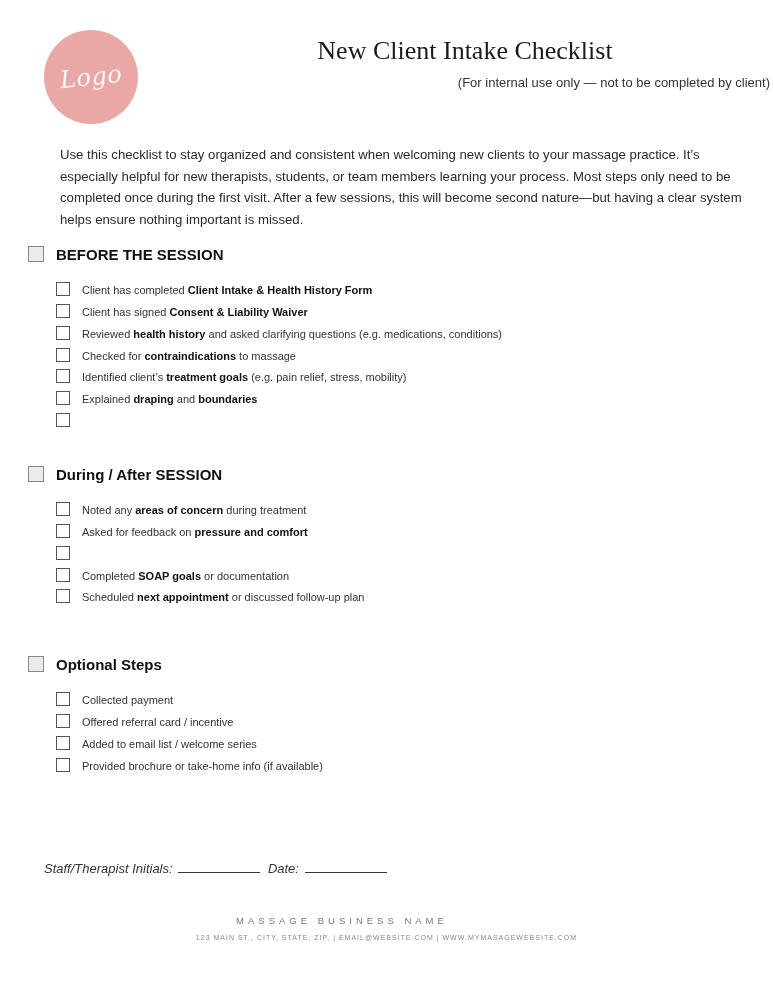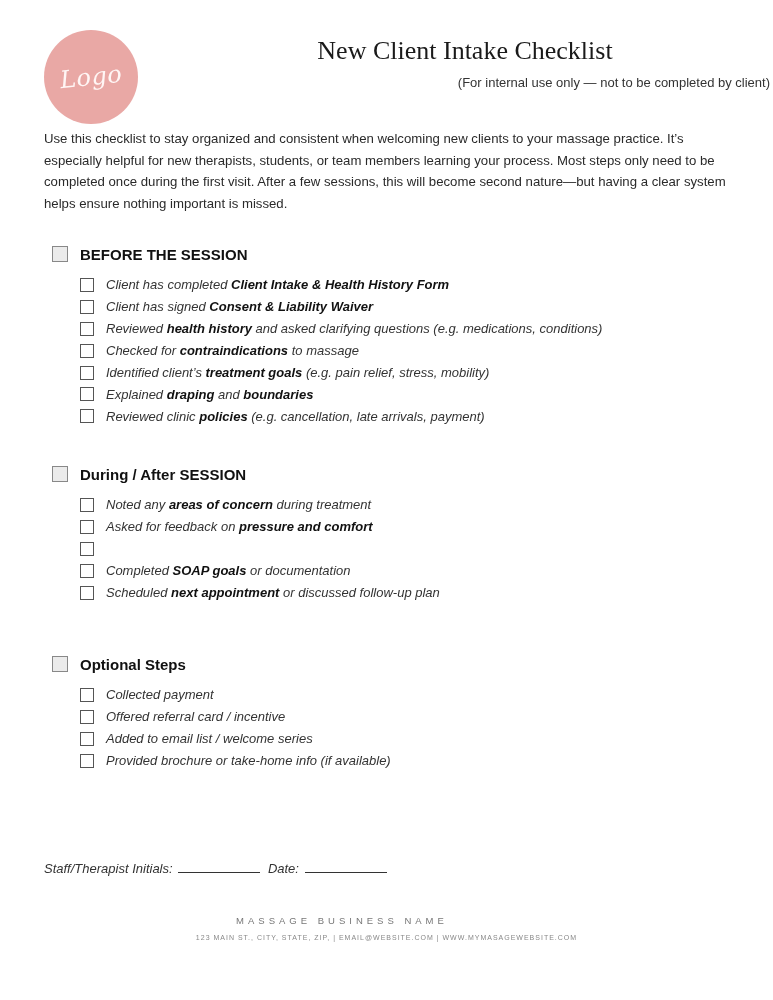--- a/index.html
+++ b/index.html
@@ -9,28 +9,28 @@
           border-radius: 50%; background: #e9a8a5; display: flex; align-items: center;
           justify-content: center; }
   .logo span { font-family: "DejaVu Serif", serif; font-style: italic; color: #fff6f5;
                font-size: 24px; transform: rotate(-6deg); letter-spacing: 0.5px; }
   .title { position: absolute; left: 160px; width: 610px; top: 36px; text-align: center;
            font-family: "Liberation Serif", "DejaVu Serif", serif; font-size: 26px; color: #1a1a1a;
            margin: 0; font-weight: normal; }
   .subtitle { position: absolute; left: 160px; width: 610px; top: 75px; text-align: right;
               font-size: 13px; color: #333; }
   .intro { position: absolute; left: 44px; top: 128px; width: 690px; font-size: 13.2px;
-           line-height: 21.6px; color: #2a2a2a; margin: 0; }
-  .section { position: absolute; left: 52px; }
+           line-height: 21.6px; color: #2a2a2a; margin: 16px; }
+  .section { position: absolute; left: 28px; }
   .section-head { display: flex; align-items: center; height: 20px; }
   .big-box { width: 16px; height: 16px; border: 1.5px solid #888; background: #ebebeb;
              box-sizing: border-box; margin-right: 12px; flex: none; }
   .section-title { font-weight: bold; font-size: 15px; color: #111; }
   .items { list-style: none; margin: 10px 0 0 28px; padding: 0; }
-  .item { display: flex; align-items: center; height: 21.9px; font-size: 13px; color: #333; font-style: italic; }
+  .item { display: flex; align-items: flex-end; height: 21.9px; font-size: 11px; color: #333; }
   .small-box { width: 14px; height: 14px; border: 1px solid #555; box-sizing: border-box;
                margin-right: 12px; flex: none; background: #fff; }
   .item b { color: #111; }
   .sig { position: absolute; left: 44px; top: 861px; font-size: 13px; color: #333; font-style: italic; }
   .sig .line { display: inline-block; width: 82px; border-bottom: 1px solid #333;
                height: 11px; vertical-align: baseline; margin: 0 4px 0 2px; }
   .footer-name { position: absolute; left: 0; width: 684px; top: 915px; text-align: center;
                  font-size: 9.5px; letter-spacing: 4px; color: #777; }
   .footer-addr { position: absolute; left: 0; width: 773px; top: 934px; text-align: center;
                  font-size: 7px; letter-spacing: 1px; color: #888; }
@@ -72,21 +72,20 @@
       <li class="item">
         <span class="small-box"></span>
         <span><span>Identified client’s </span><b>treatment goals</b><span> (e.g. pain relief, stress, mobility)</span></span>
       </li>
       <li class="item">
         <span class="small-box"></span>
         <span><span>Explained </span><b>draping</b><span> and </span><b>boundaries</b></span>
       </li>
       <li class="item">
         <span class="small-box"></span>
-        <span><span>Reviewed clinic </span><b>policies</b><span> (e.g. cancellation, late arrivals, payment)</span></span>
       </li>
     </ul>
 </div>
 
 <div class="section" id="sec1" style="top:464px;">
   <div class="section-head">
     <span class="big-box"></span>
     <span class="section-title">During / After SESSION</span>
   </div>
   <ul class="items">

